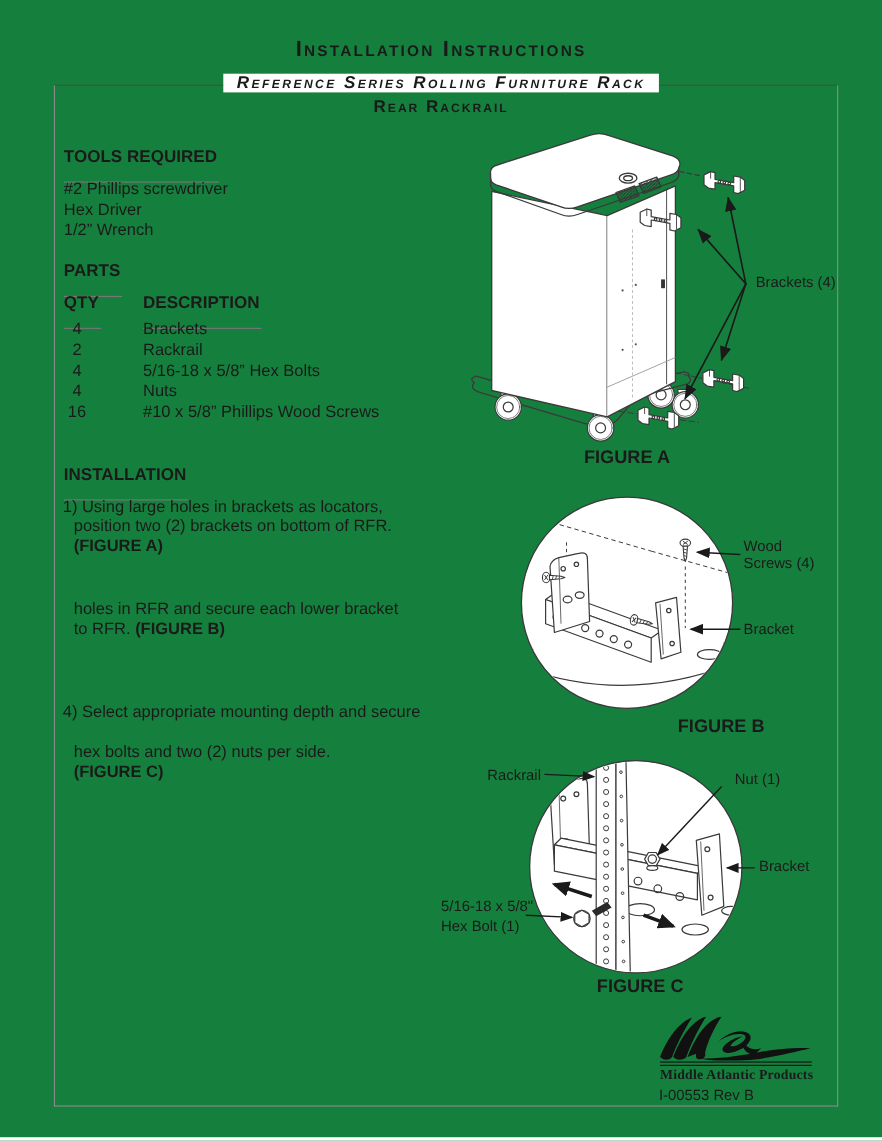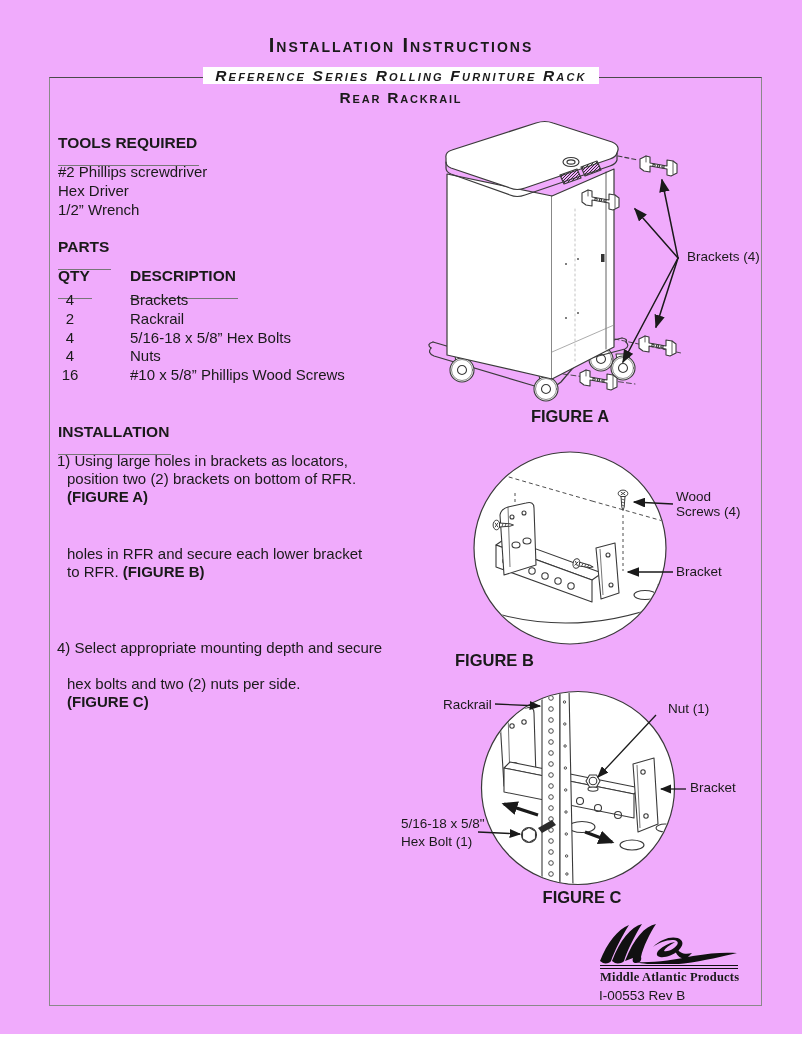--- a/index.html
+++ b/index.html
@@ -1,16 +1,16 @@
 <!DOCTYPE html>
 <html><head>
 <meta charset="utf-8">
 <style>
   html,body{margin:0;padding:0;background:#fff;}
-  .page{position:relative;width:802px;height:1034px;background:#f0abfc;overflow:hidden;
+  .page{position:relative;width:802px;height:1034px;background:#15803d;overflow:hidden;
         font-family:"Liberation Sans",sans-serif;color:#1a1a1a;}
   .abs{position:absolute;}
   .ctr{left:0;width:802px;text-align:center;}
   .t1{font-size:20px;font-weight:bold;font-variant:small-caps;letter-spacing:2px;}
   .t2{font-size:15.5px;font-weight:bold;font-variant:small-caps;letter-spacing:2.2px;font-style:italic;}
   .t2 span{background:#fff;padding:0 12px;}
   .t3{font-size:15.5px;font-weight:bold;font-variant:small-caps;letter-spacing:1.8px;}
   .bbox{left:49px;top:77px;width:711px;height:927px;border:1.5px solid #8a8a8a;border-top-color:#4a4a4a;}
   .h{font-size:15.5px;font-weight:bold;}
   .u{border-bottom:1.6px solid #777;padding-bottom:13px;padding-right:2px;display:inline-block;}
@@ -189,21 +189,21 @@
       <use href="#wsB" transform="translate(54,80) rotate(-90)"></use>
       <use href="#wsB" transform="translate(134,118) rotate(-78)"></use>
     </g>
     <g stroke="#1a1a1a" stroke-width="1.4">
       <line x1="233" y1="59" x2="194" y2="57" marker-end="url(#ahB)"></line>
       <line x1="233" y1="127" x2="188" y2="127" marker-end="url(#ahB)"></line>
     </g>
   </svg>
   <div class="abs lbl" style="left:676px;top:489px;width:72px;">Wood Screws (4)</div>
   <div class="abs lbl" style="left:676px;top:564px;">Bracket</div>
-  <div class="abs cap" style="left:455px;top:651px;width:240px;text-align:left;">FIGURE B</div>
+  <div class="abs cap" style="left:455px;top:651px;width:240px;text-align:right;">FIGURE B</div>
 
   <svg class="abs" style="left:430px;top:682px;" width="340" height="210" viewBox="0 0 340 210">
     <defs>
       <marker id="ahC" markerWidth="9" markerHeight="7" refX="8" refY="3.5" orient="auto">
           <path d="M0,0L9,3.5L0,7Z" fill="#1a1a1a"></path>
         </marker>
       <marker id="bahC" markerWidth="5" markerHeight="4.4" refX="4.2" refY="2.2" orient="auto">
           <path d="M0,0L5,2.2L0,4.4Z" fill="#1a1a1a"></path>
         </marker>
       <clipPath id="clipC">

